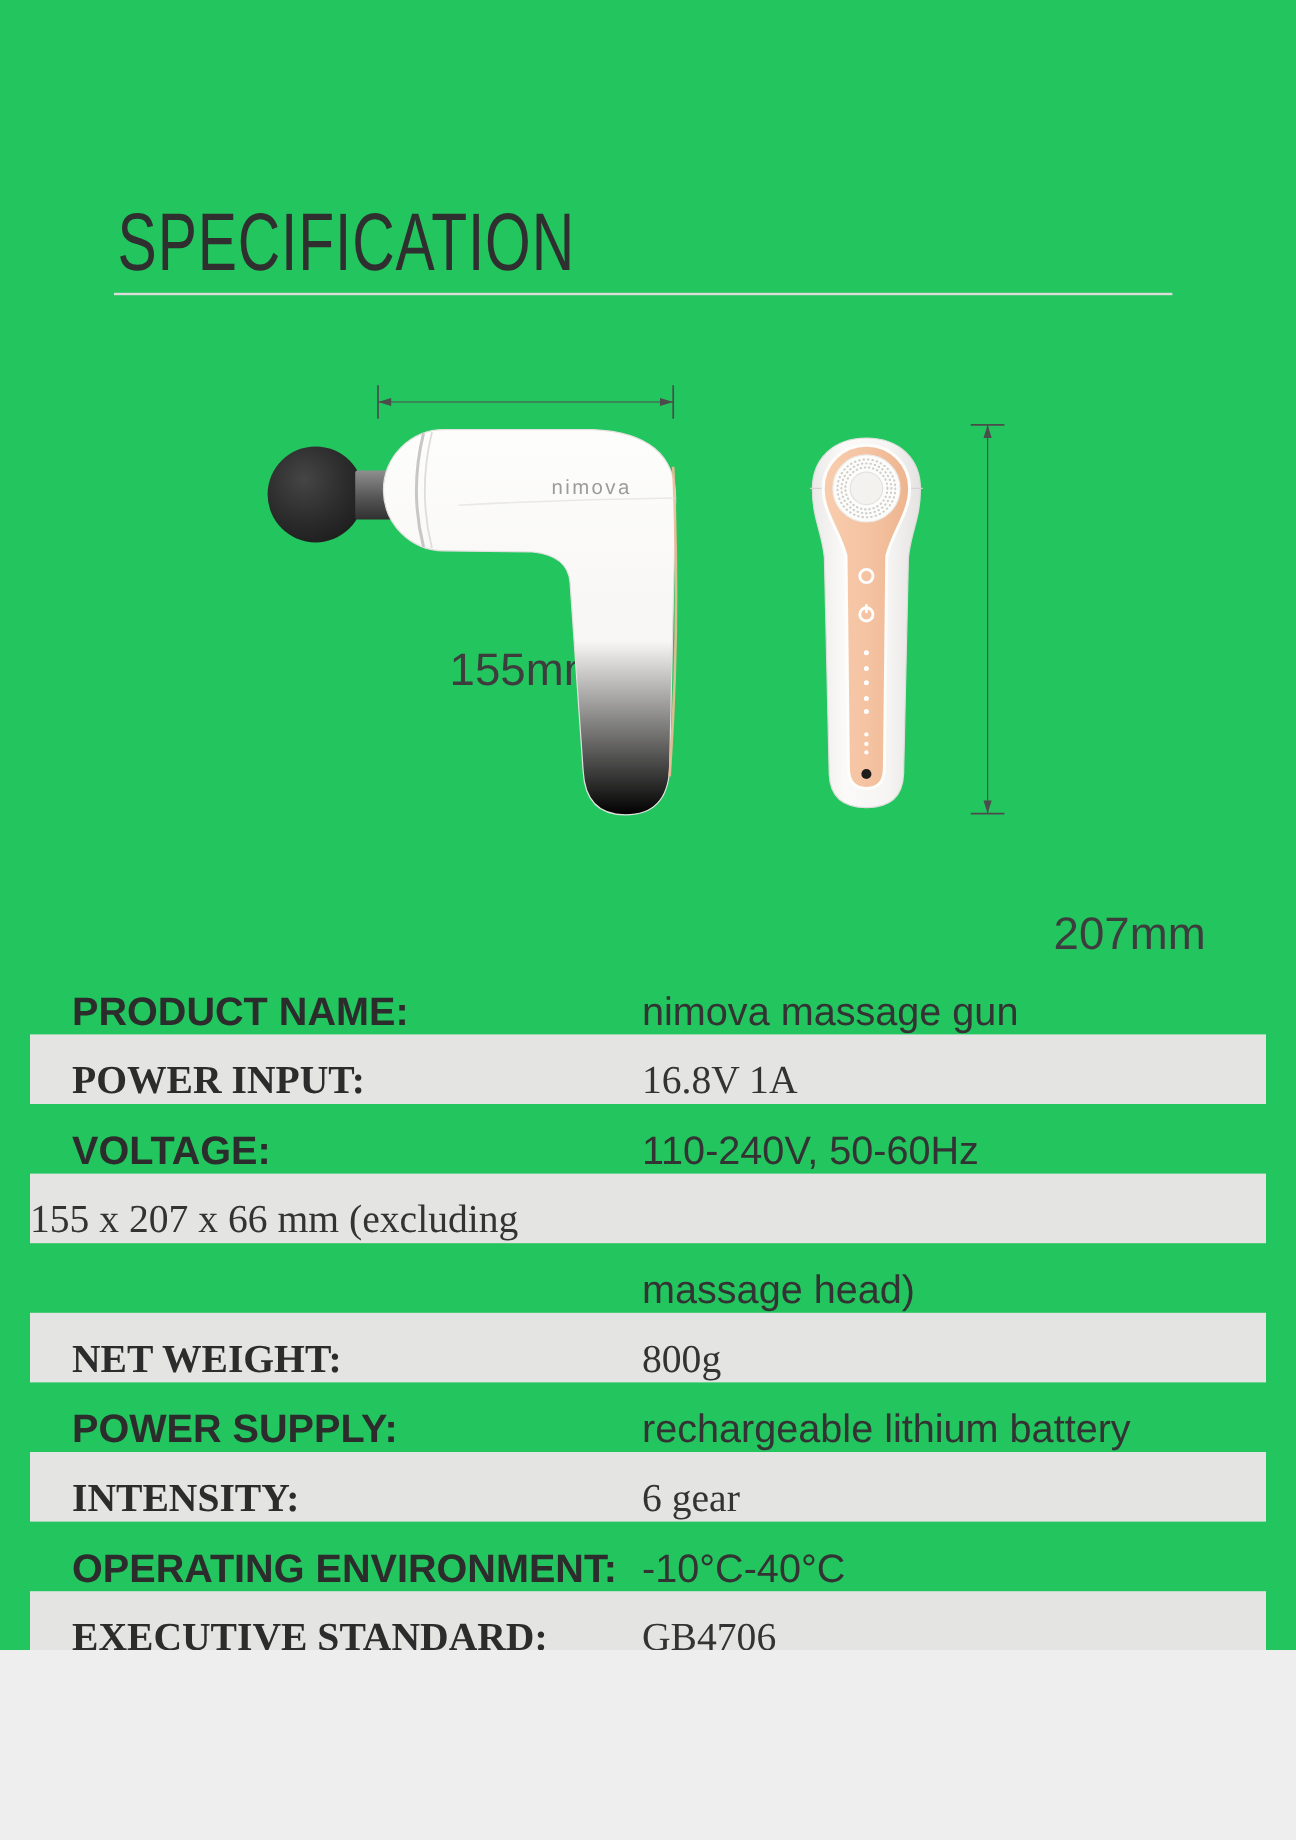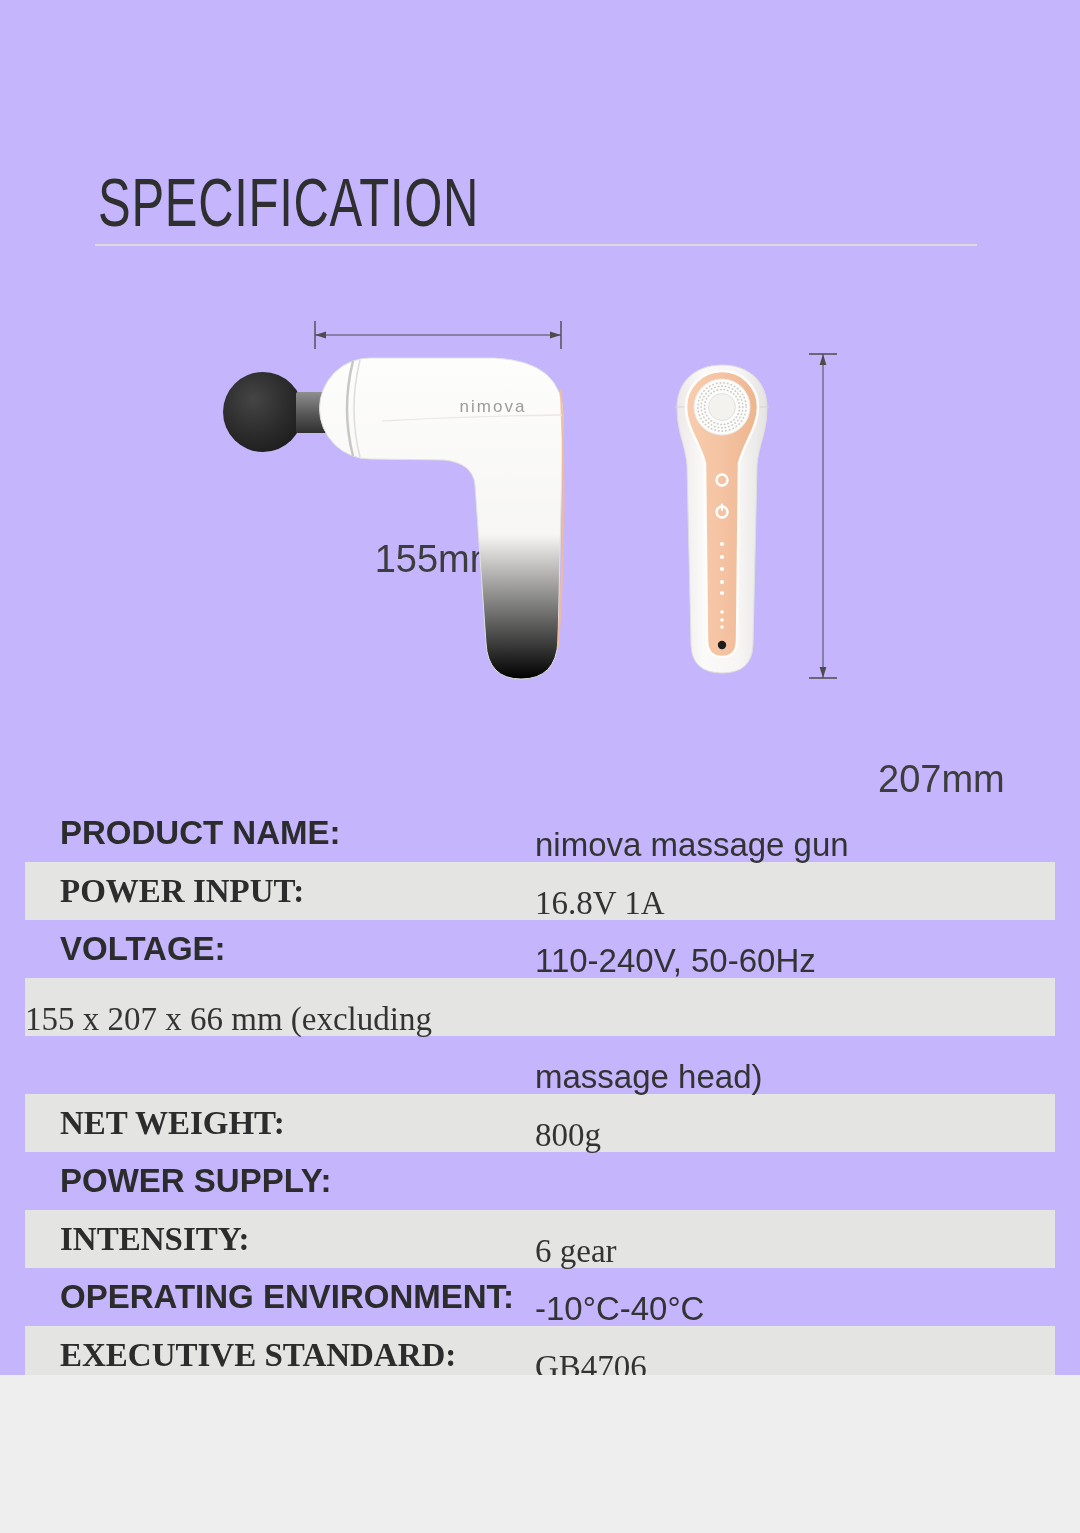--- a/index.html
+++ b/index.html
@@ -3,21 +3,21 @@
 <meta charset="utf-8">
 <style>
   html,body{margin:0;padding:0;}
   body{
     font-family:"Liberation Sans",sans-serif;
     background:#eee;
   }
   .page{
     position:relative;
     width:1080px;height:1375px;
-    background:#c4b5fd;
+    background:#22c55e;
     overflow:hidden;
     margin:0 auto;
   }
   .page-title{
     position:absolute;left:98px;top:122px;
     font-size:68px;font-weight:300;color:#2f2f2f;
     letter-spacing:1px;line-height:1;
     transform:scaleX(.72);transform-origin:left center;
     white-space:nowrap;
   }
@@ -31,21 +31,21 @@
     white-space:nowrap;
   }
   .dim-label.width{left:312px;top:278px;width:252px;text-align:center;}
   .dim-label.height{left:878px;top:498px;text-align:left;}
   .abs{position:absolute;}
   
   .spec-table{
     position:absolute;left:25px;top:804px;width:1030px;
   }
   .spec-row{
-    display:flex;align-items:center;
+    display:flex;align-items:flex-end;
     height:58px;
   }
   .spec-row.shaded{background:#e4e4e3;font-family:Liberation Serif, serif;}
   .spec-label{
     width:475px;padding-left:35px;
     font-size:33px;font-weight:bold;color:#2c2c2c;
     white-space:nowrap;
   }
   .spec-value{
     font-size:33px;font-weight:400;color:#333333;
@@ -170,20 +170,21 @@
       <div class="spec-row">
         <div class="spec-label"></div>
         <div class="spec-value">massage head)</div>
       </div>
       <div class="spec-row shaded">
         <div class="spec-label">NET WEIGHT:</div>
         <div class="spec-value">800g</div>
       </div>
       <div class="spec-row">
         <div class="spec-label">POWER SUPPLY:</div>
+        <div class="spec-value">rechargeable lithium battery</div>
       </div>
       <div class="spec-row shaded">
         <div class="spec-label">INTENSITY:</div>
         <div class="spec-value">6 gear</div>
       </div>
       <div class="spec-row">
         <div class="spec-label">OPERATING ENVIRONMENT:</div>
         <div class="spec-value">-10°C-40°C</div>
       </div>
       <div class="spec-row shaded">

